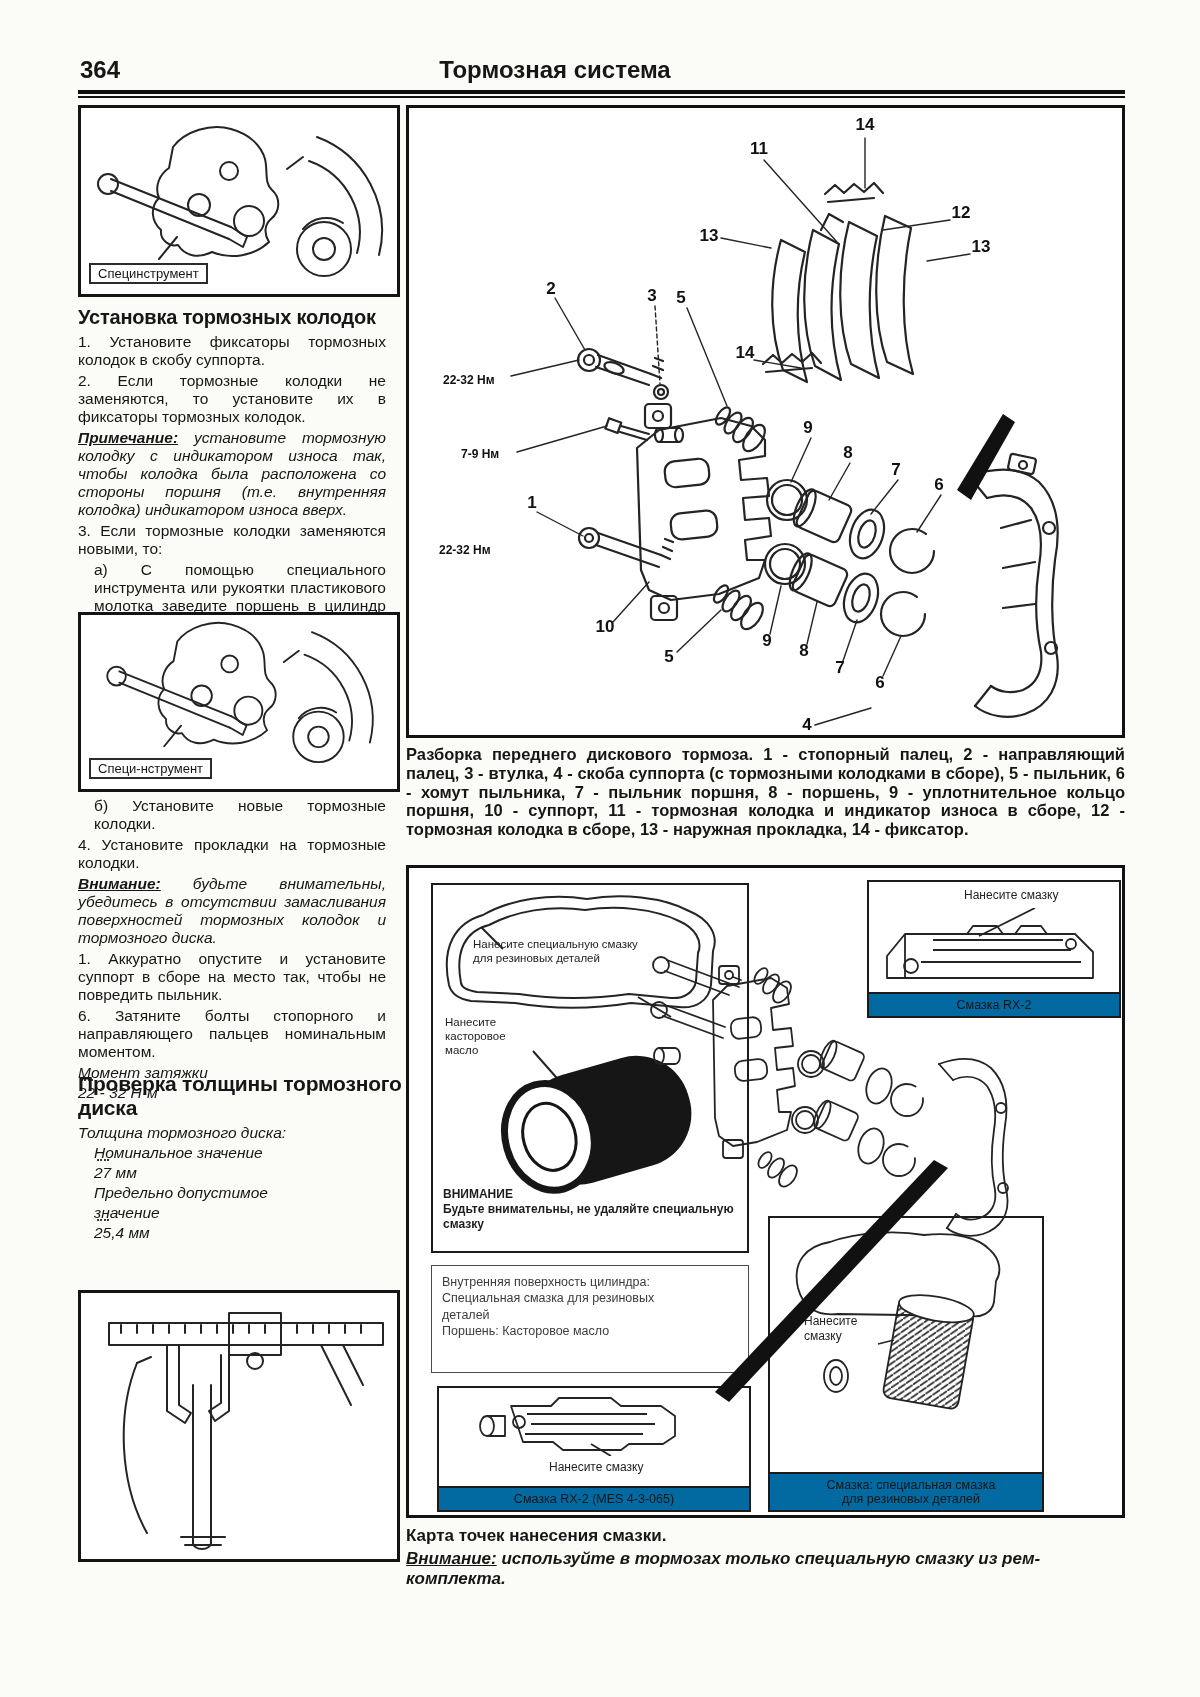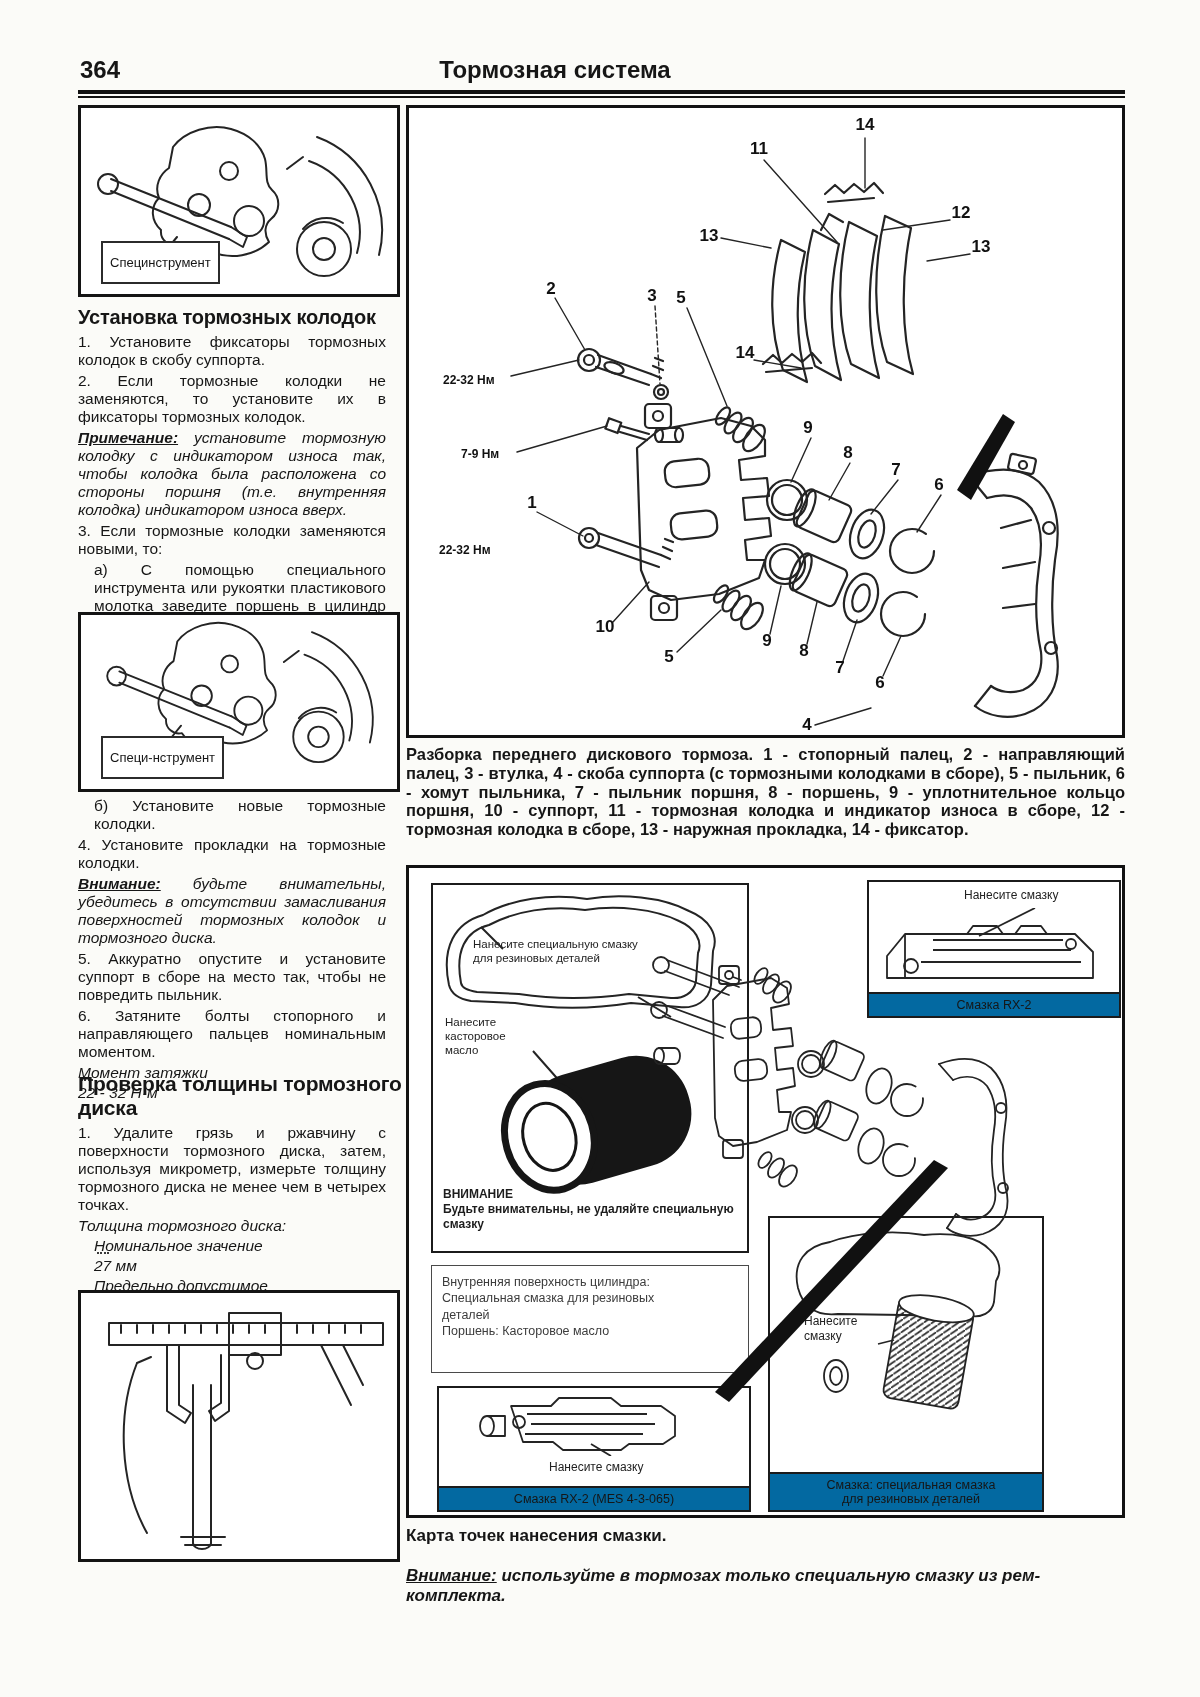--- a/index.html
+++ b/index.html
@@ -10,34 +10,34 @@
     -webkit-font-smoothing:antialiased;
   }
   .abs{position:absolute;}
   
   .pgnum{left:80px;top:56px;font-size:24px;font-weight:700;}
   .pgtitle{left:0;top:56px;width:1110px;text-align:center;font-size:24px;font-weight:700;}
   .rule{left:78px;top:90px;width:1047px;height:8px;border-top:4px solid #121212;border-bottom:2px solid #121212;box-sizing:border-box;}
   
   .photo{border:3px solid #141414;background:#fff;box-sizing:content-box;}
   .photo svg{display:block;}
-  .photocap{position:absolute;left:20px;bottom:10px;border:2px solid #2b2b2b;background:#fff;padding:12px 7px;font-size:13px;}
+  .photocap{position:absolute;left:8px;bottom:10px;border:2px solid #2b2b2b;background:#fff;padding:1px 7px;font-size:13px;}
   
   .col{width:324px;}
   .h1{font-size:20px;font-weight:700;line-height:1.12;margin:0 0 5px 0;letter-spacing:-0.2px;}
   .step{font-size:15.5px;line-height:1.16;margin:0 16px 3px 0;text-align:justify;}
   .sub{padding-left:16px;}
   .it{font-style:italic;}
   .ul-label{font-style:italic;font-weight:700;text-decoration:underline;}
   .leader-row{display:flex;align-items:flex-start;font-size:15.5px;font-style:italic;margin:2px 0;flex-direction:column;}
   .dots{flex:1 1 auto;min-width:12px;border-bottom:2px dotted #3a3a3a;transform:translateY(-3px);margin:0 3px;}
   
   .frame{border:3px solid #121212;background:#fff;}
   .cap1{left:406px;top:745px;width:719px;font-size:16.5px;font-weight:700;line-height:1.14;text-align:justify;margin:0;}
-  .cap2-line1{font-size:17px;font-weight:700;margin:0 0 20px 0;}
+  .cap2-line1{font-size:17px;font-weight:700;margin:0 0 3px 0;}
   .cap2-line2{font-size:17px;font-weight:700;font-style:italic;margin:0;max-width:640px;line-height:1.15;}
   
   .ibox{position:absolute;border:2.5px solid #1b1b1b;background:#fff;box-sizing:border-box;z-index:2;}
   .ibox-light{border:1.5px solid #4a4a4a;}
   .dlabel{position:absolute;font-size:11.5px;line-height:1.22;color:#222;z-index:4;}
   .capstrip{position:absolute;left:0;right:0;bottom:0;border-top:2px solid #1b1b1b;font-size:12.5px;text-align:center;padding:4px 2px;background:#0369a1;}
   .warnblk{position:absolute;font-size:12px;font-weight:700;line-height:1.25;color:#1d1d1d;}
   .notetext{font-size:12.5px;line-height:1.3;color:#3c3c3c;padding:8px 60px 0 10px;}
   svg text{font-family:"Liberation Sans","DejaVu Sans",sans-serif;}
   .pnum{font-size:17px;font-weight:700;fill:#111;}
@@ -93,32 +93,31 @@
   <svg width="316" height="174" viewBox="0 10 316 172">
       <use href="#sym-tool"></use>
     </svg>
   <figcaption class="photocap">Специ-нструмент</figcaption>
 </figure>
 
 <section class="abs col" style="left:78px;top:797px;">
   <p class="step sub">б) Установите новые тормозные колодки.</p>
   <p class="step">4. Установите прокладки на тормозные колодки.</p>
   <p class="step it"><span class="ul-label">Внимание:</span><span> будьте внимательны, убедитесь в отсутствии замасливания поверхностей тормозных колодок и тормозного диска.</span></p>
-  <p class="step">5. Аккуратно опустите и установите суппорт в сборе на место так, чтобы не повредить пыльник.</p>
+  <p class="step">1. Аккуратно опустите и установите суппорт в сборе на место так, чтобы не повредить пыльник.</p>
   <p class="step">6. Затяните болты стопорного и направляющего пальцев номинальным моментом.</p>
   <div class="leader-row">
     <span>Момент затяжки</span>
     <span class="dots"></span>
     <span>22 - 32 Н·м</span>
   </div>
 </section>
 
 <section class="abs col" style="left:78px;top:1072px;">
   <h2 class="h1" style="font-size:21px;">Проверка толщины тормозного диска</h2>
-  <p class="step">1. Удалите грязь и ржавчину с поверхности тормозного диска, затем, используя микрометр, измерьте толщину тормозного диска не менее чем в четырех точках.</p>
   <p class="step it" style="margin-bottom:0;">Толщина тормозного диска:</p>
   <div class="leader-row sub">
     <span>Номинальное значение</span>
     <span class="dots"></span>
     <span>27 мм</span>
   </div>
   <p class="step it sub" style="margin:0;">Предельно допустимое</p>
   <div class="leader-row sub">
     <span>значение</span>
     <span class="dots"></span>

